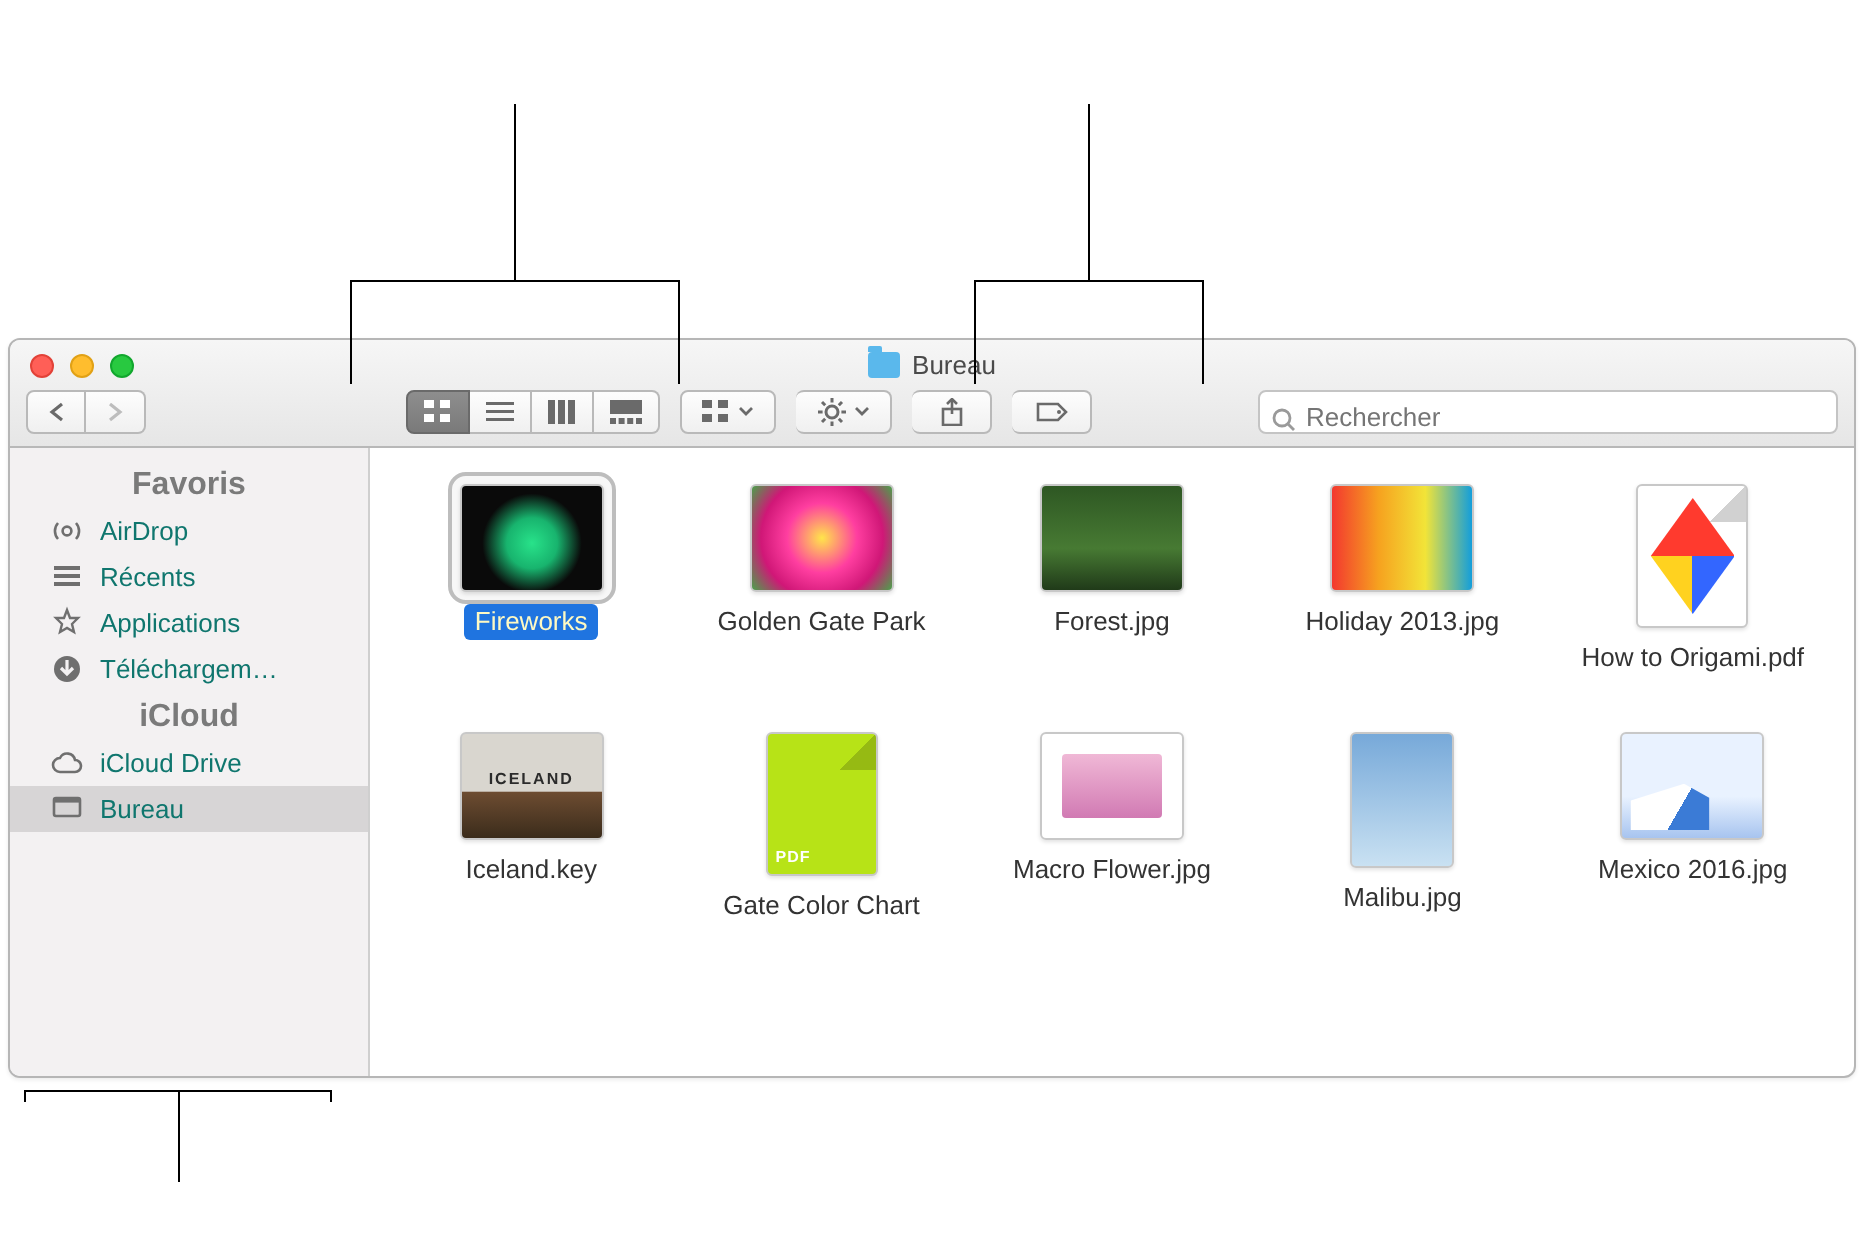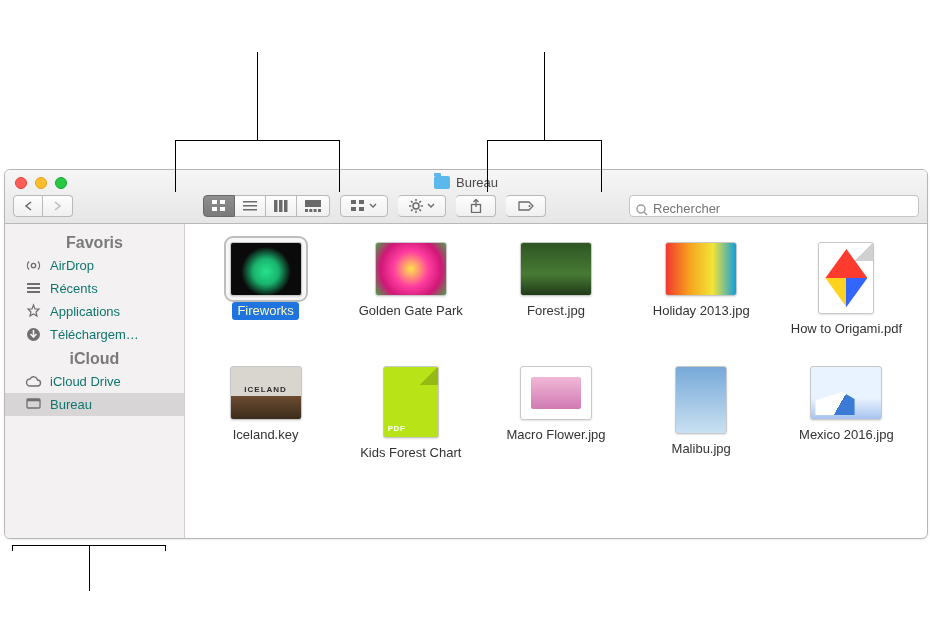--- a/index.html
+++ b/index.html
@@ -430,21 +430,21 @@
           </div>
           <div class="file">
             <div class="thumb th-iceland"></div>
             <div class="label">Iceland.key</div>
           </div>
           <div class="file">
             <div class="thumb pdf th-kids" style="background: rgb(183, 227, 23);">
               <div class="pdf-fold"></div>
               <div class="pdf-tag">PDF</div>
             </div>
-            <div class="label">Kids Forest Chart</div>
+            <div class="label">Gate Color Chart</div>
           </div>
           <div class="file">
             <div class="thumb th-macro"></div>
             <div class="label">Macro Flower.jpg</div>
           </div>
           <div class="file">
             <div class="thumb th-malibu" style="width: 52px; height: 68px;"></div>
             <div class="label">Malibu.jpg</div>
           </div>
           <div class="file">

